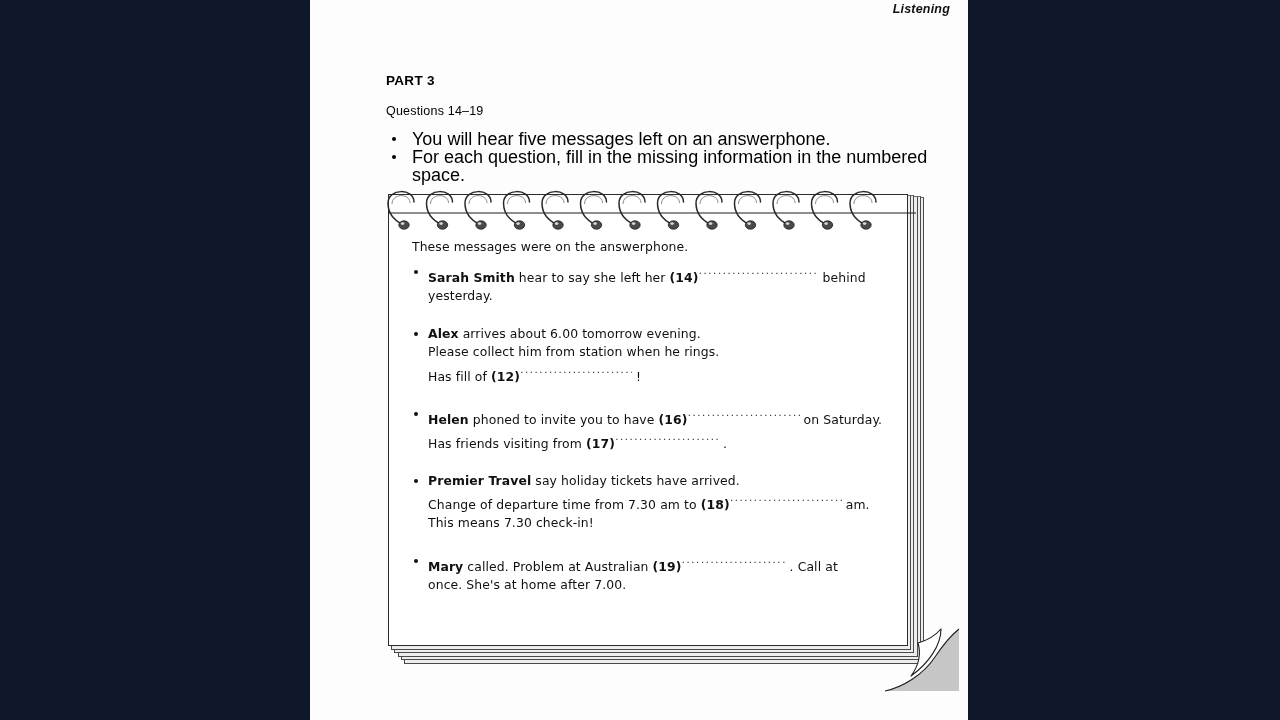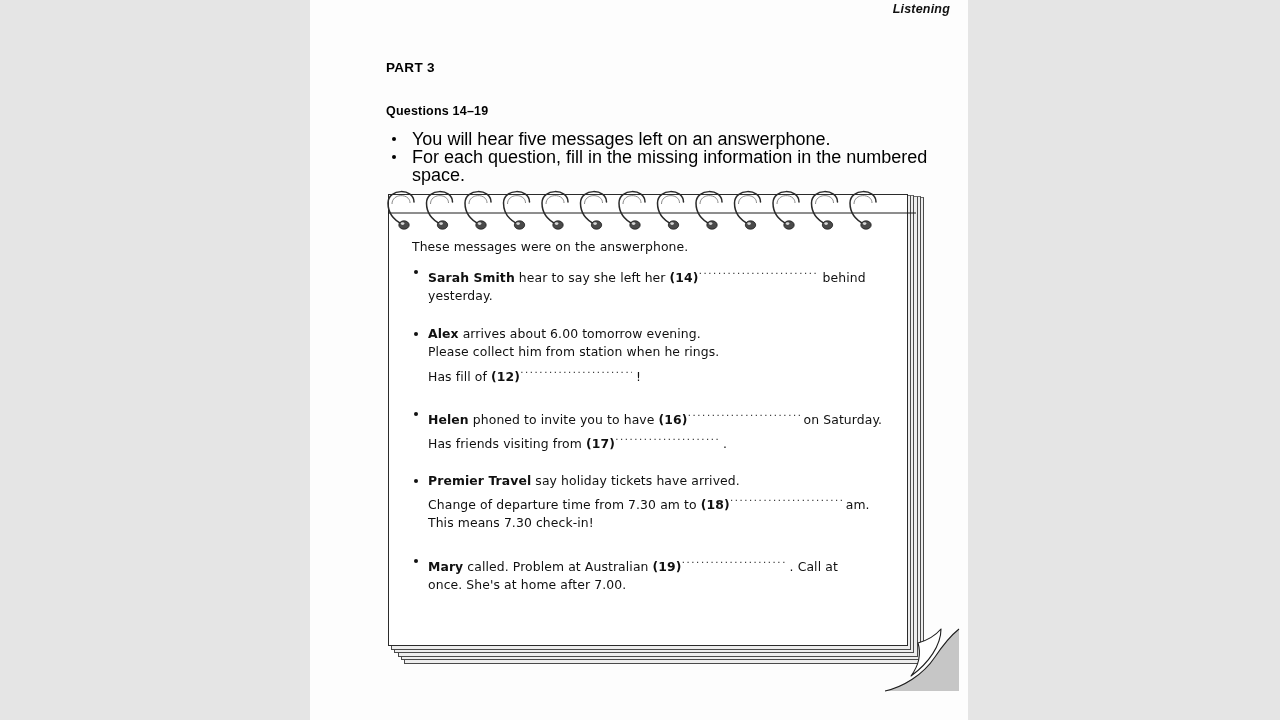--- a/index.html
+++ b/index.html
@@ -10,21 +10,21 @@
   body {
     width: 1280px;
     height: 720px;
     overflow: hidden;
     font-family: "Liberation Sans", sans-serif;
   }
   #screen {
     position: relative;
     width: 1280px;
     height: 720px;
-    background: #e5e5e5;
+    background: #0f172a;
   }
   
   #page {
     position: absolute;
     left: 310px;
     top: 0;
     width: 658px;
     height: 720px;
     background: #fdfdfd;
     overflow: hidden;
@@ -39,32 +39,32 @@
     font-style: italic;
     font-weight: 600;
     color: #111;
     letter-spacing: .2px;
   }
 
   
   .part-title {
     position: absolute;
     left: 76px;
-    top: 60px;
+    top: 73px;
     font-size: 13.5px;
     font-weight: bold;
     color: #000;
     letter-spacing: .3px;
   }
   .questions-title {
     position: absolute;
     left: 76px;
     top: 104px;
     font-size: 12.5px;
-    font-weight: bold;
+    font-weight: normal;
     color: #000;
     letter-spacing: .2px;
   }
   .instructions {
     position: absolute;
     left: 76px;
     top: 130px;
     width: 560px;
   }
   .instructions ul {

